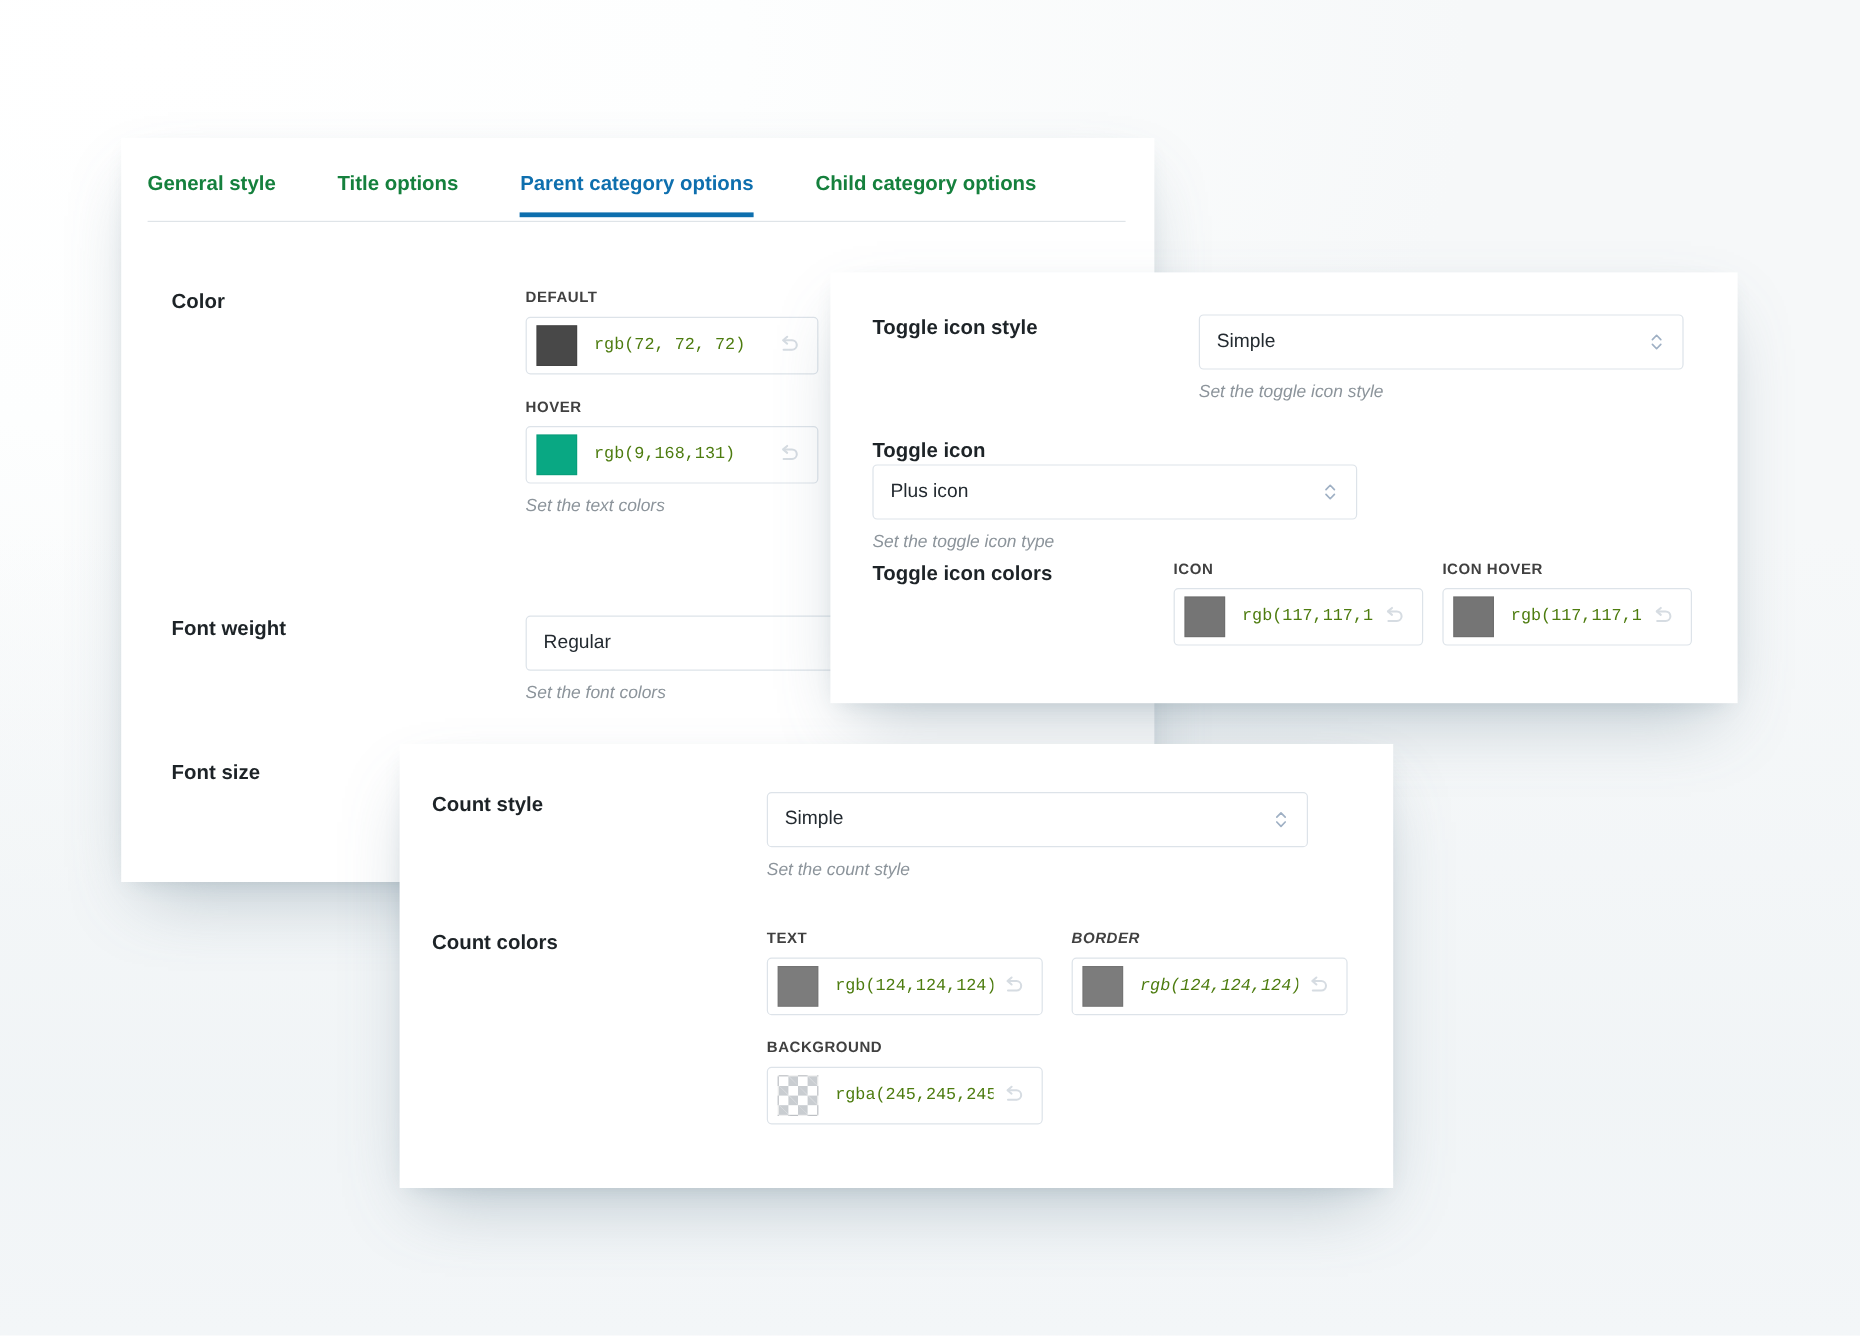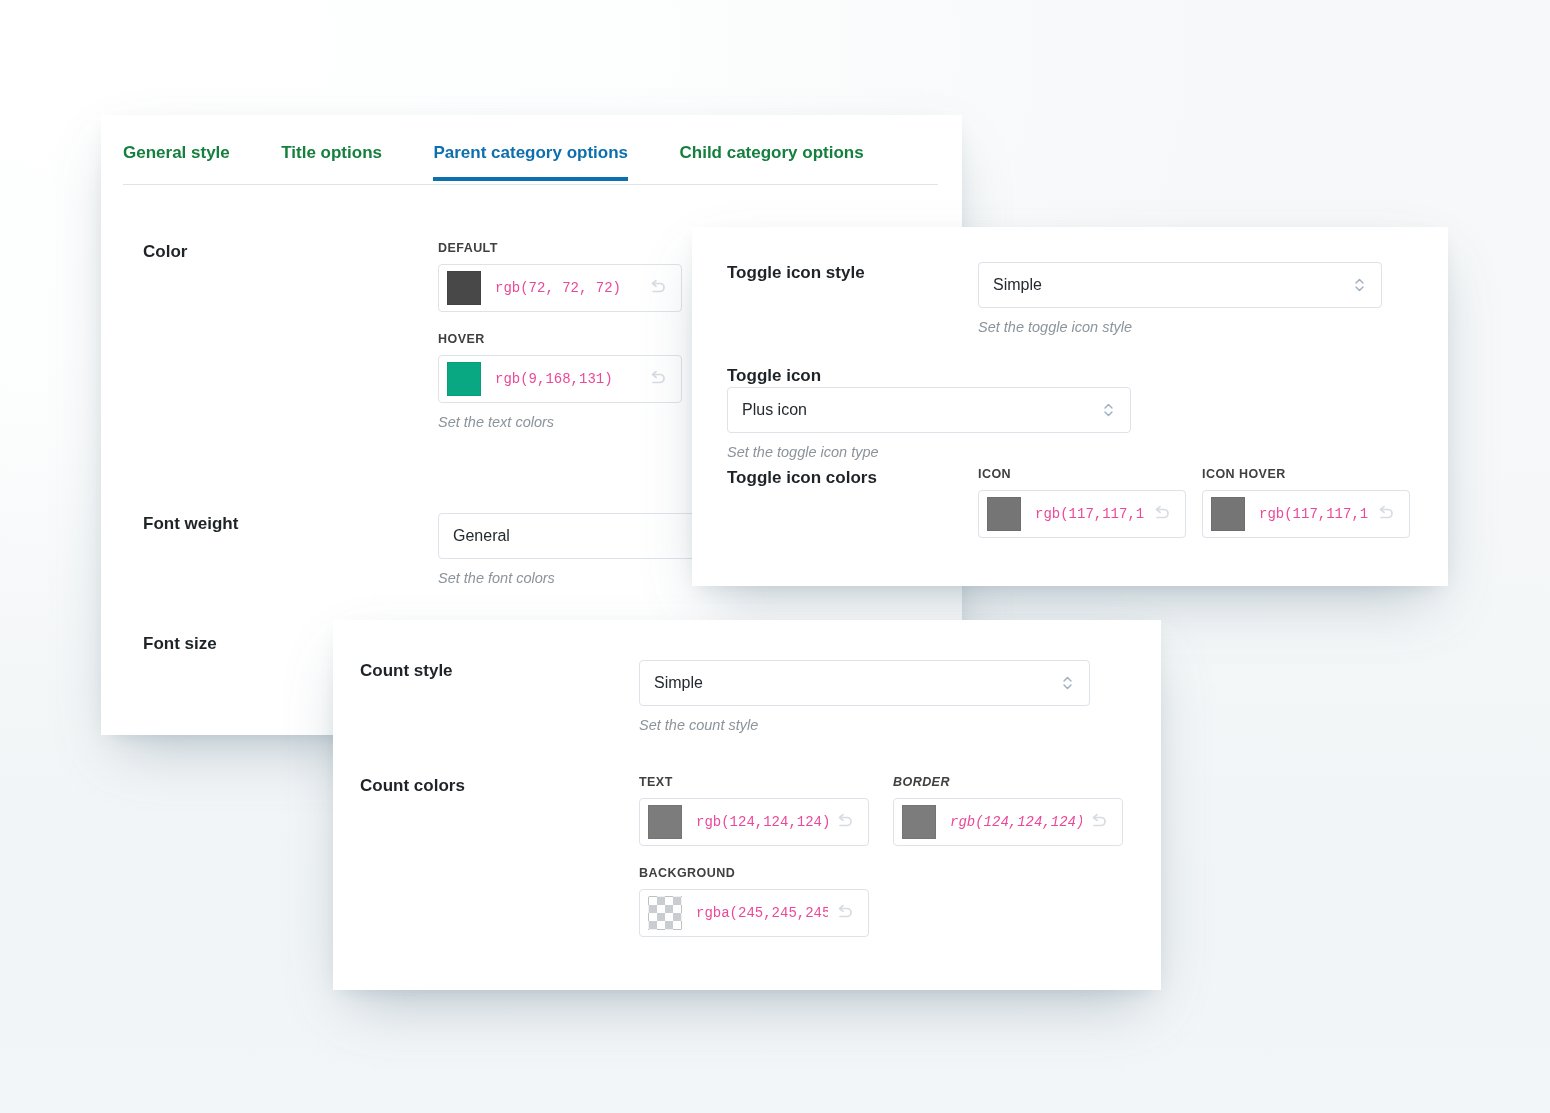--- a/index.html
+++ b/index.html
@@ -136,21 +136,21 @@
     background-image:
       linear-gradient(45deg, #c9cdd1 25%, transparent 25%, transparent 75%, #c9cdd1 75%),
       linear-gradient(45deg, #c9cdd1 25%, transparent 25%, transparent 75%, #c9cdd1 75%);
     background-size: 16px 16px;
     background-position: 0 0, 8px 8px;
   }
   .color-value {
     margin-left: 14px;
     font-family: "Liberation Mono", monospace;
     font-size: 14px;
-    color: #ec4899;
+    color: #4d7c0f;
     white-space: nowrap;
     overflow: hidden;
     flex: 1 1 auto;
   }
   .reset-btn {
     flex: 0 0 auto;
     width: 34px;
     height: 34px;
     margin-right: 6px;
     display: flex;
@@ -234,40 +234,40 @@
         </span>
       </div>
       <div class="help">Set the text colors</div>
     </div>
   </div>
 
   <div class="row" style="left:42px; top:398px;">
     <div class="row-label" style="width:295px;">Font weight</div>
     <div>
       <div class="select" style="width:390px;">
-        <span class="select-value">General</span>
+        <span class="select-value">Regular</span>
         <span class="stepper">
           <svg width="11" height="18" viewBox="0 0 11 18" fill="none" stroke="#9fb0c4" stroke-width="1.4" stroke-linecap="round" stroke-linejoin="round">
             <polyline points="2,7 5.5,3.4 9,7"></polyline>
             <polyline points="2,11 5.5,14.6 9,11"></polyline>
           </svg>
         </span>
       </div>
       <div class="help">Set the font colors</div>
     </div>
   </div>
 
   <div class="row" style="left:42px; top:518px;">
     <div class="row-label" style="width:295px;">Font size</div>
   </div>
 </div>
 
 <div class="panel" id="panel-toggle">
 
-  <div class="row" style="left:35px; top:35px;">
+  <div class="row" style="left:35px; top:35px;gap:21px;">
     <div class="row-label" style="width:251px;">Toggle icon style</div>
     <div>
       <div class="select" style="width:404px;">
         <span class="select-value">Simple</span>
         <span class="stepper">
           <svg width="11" height="18" viewBox="0 0 11 18" fill="none" stroke="#9fb0c4" stroke-width="1.4" stroke-linecap="round" stroke-linejoin="round">
             <polyline points="2,7 5.5,3.4 9,7"></polyline>
             <polyline points="2,11 5.5,14.6 9,11"></polyline>
           </svg>
         </span>

